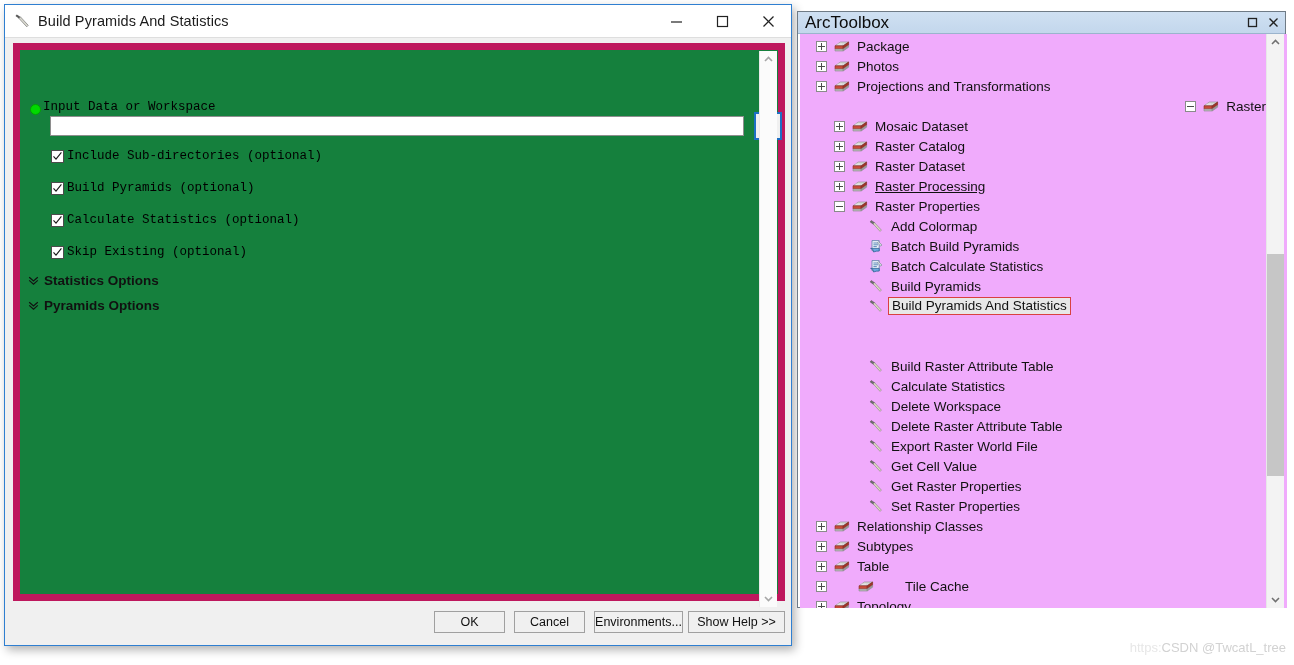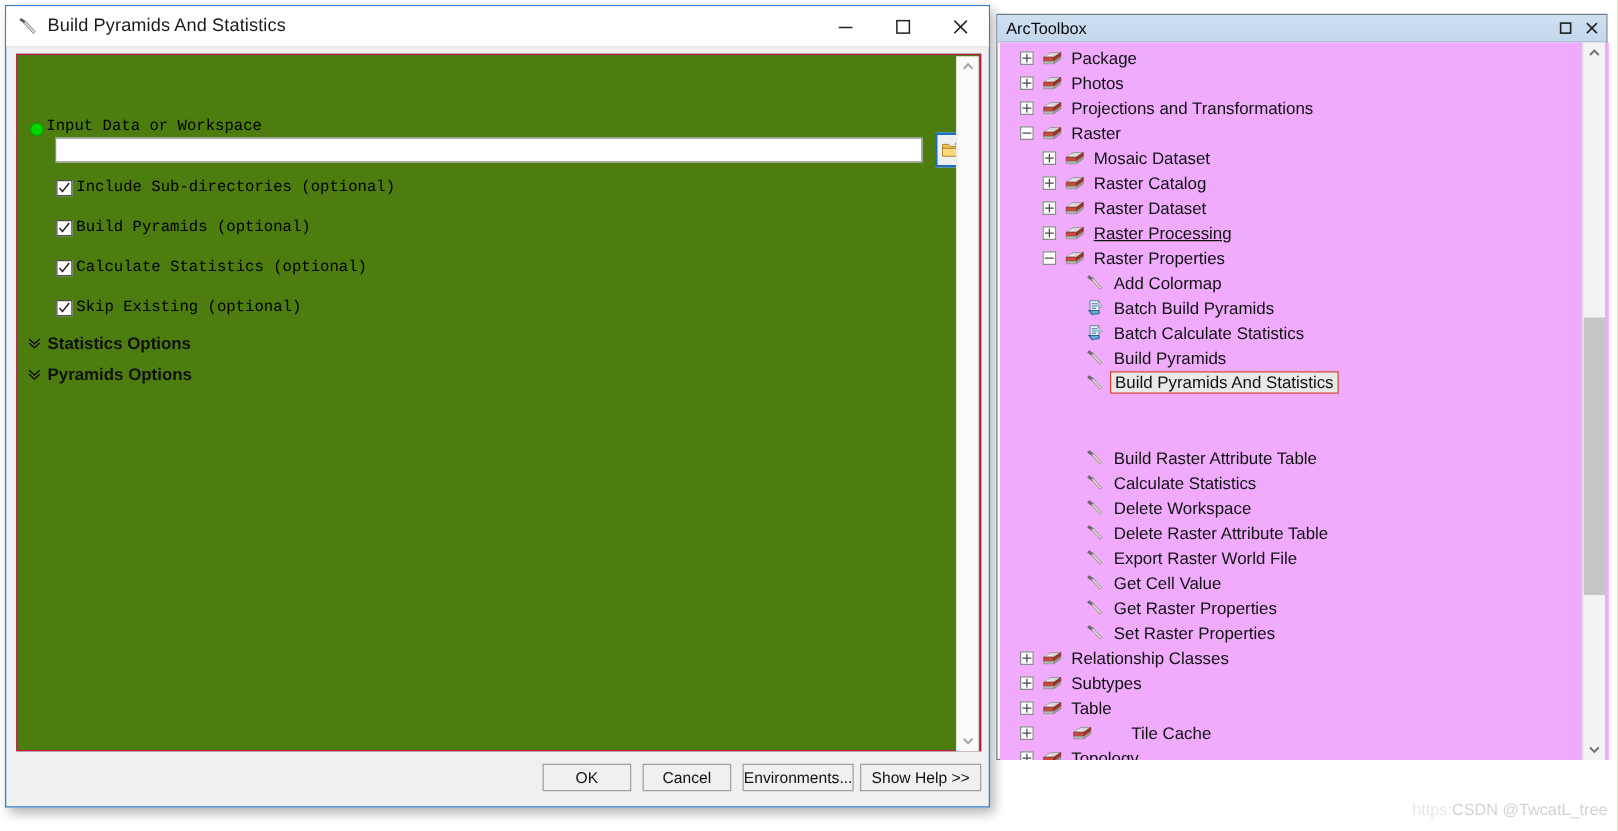--- a/index.html
+++ b/index.html
@@ -40,22 +40,22 @@
   .dlg-winbtn {
     width: 46px; height: 32px;
     display:flex; align-items:center; justify-content:center;
     font-size: 15px; color:#222;
   }
   .dlg-winbtn svg { display:block; }
 
   .dlg-body {
     position: absolute; left: 8px; top: 38px;
     width: 772px; height: 558px;
-    background: #4d7c0f;
-    border: 1px solid #be185d;
+    background: #15803d;
+    border: 7px solid #be185d;
     box-sizing: border-box;
   }
   .dlg-scroll-track {
     position: absolute; right: 1px; top: 1px;
     width: 17px; height: 556px;
     background: #fbfbfb;
     border-left: 1px solid #eaeaea;
   }
   .scroll-arrow {
     width: 17px; height: 17px;
@@ -145,21 +145,21 @@
   }
   .tbx-titlebar {
     position: relative;
     height: 21px;
     background: linear-gradient(to bottom,#cfe0f2 0%, #c3d7ec 100%);
     border-bottom: 1px solid #9bb4cd;
     display:flex; align-items:center;
   }
   .tbx-title {
     margin-left: 7px;
-    font-size: 13px; color:#0b0b0b;
+    font-size: 17px; color:#0b0b0b;
     font-family: "Liberation Sans", sans-serif;
     text-align: right;
   }
   .tbx-winbtns { position:absolute; right:5px; top:0; display:flex; align-items:center; height:21px; gap:8px; }
   .tbx-winbtn { display:flex; align-items:center; justify-content:center; width:13px; height:13px; color:#111; }
 
   .tbx-treewrap {
     position:absolute; left:2px; top:22px;
     width: 487px; height: 574px;
     background:#f0abfc;
@@ -409,21 +409,21 @@
                 <path d="M2 6.8 L7.4 3.0 L15.6 3.0 L10.2 6.8 Z" fill="#d6d6d6" stroke="#8b8b8b" stroke-width="0.6"></path>
                 <path d="M2 6.8 L10.2 6.8 L10.2 10.0 L2 10.0 Z" fill="#c94a3a" stroke="#8a2d22" stroke-width="0.6"></path>
                 <path d="M10.2 6.8 L15.6 3.0 L15.6 6.2 L10.2 10.0 Z" fill="#9e3529" stroke="#7a241b" stroke-width="0.6"></path>
                 <path d="M2 10.0 L10.2 10.0 L10.2 12.0 L2 12.0 Z" fill="#b8b8b8" stroke="#8b8b8b" stroke-width="0.6"></path>
                 <path d="M10.2 10.0 L15.6 6.2 L15.6 8.2 L10.2 12.0 Z" fill="#9b9b9b" stroke="#8b8b8b" stroke-width="0.6"></path>
                 <path d="M4.4 5.2 h4.6" stroke="#efefef" stroke-width="0.8"></path>
               </svg>
             </span>
             <span class="tlabel">Projections and Transformations</span>
           </div>
-          <div class="tnode" style="padding-left: 16px;">
+          <div class="tnode" style="padding-left: 16px; justify-content: flex-end;">
             <span class="expbox minus"></span>
             <span class="ticon">
               <svg width="17" height="15" viewBox="0 0 17 15">
                 <path d="M2 6.8 L7.4 3.0 L15.6 3.0 L10.2 6.8 Z" fill="#d6d6d6" stroke="#8b8b8b" stroke-width="0.6"></path>
                 <path d="M2 6.8 L10.2 6.8 L10.2 10.0 L2 10.0 Z" fill="#c94a3a" stroke="#8a2d22" stroke-width="0.6"></path>
                 <path d="M10.2 6.8 L15.6 3.0 L15.6 6.2 L10.2 10.0 Z" fill="#9e3529" stroke="#7a241b" stroke-width="0.6"></path>
                 <path d="M2 10.0 L10.2 10.0 L10.2 12.0 L2 12.0 Z" fill="#b8b8b8" stroke="#8b8b8b" stroke-width="0.6"></path>
                 <path d="M10.2 10.0 L15.6 6.2 L15.6 8.2 L10.2 12.0 Z" fill="#9b9b9b" stroke="#8b8b8b" stroke-width="0.6"></path>
                 <path d="M4.4 5.2 h4.6" stroke="#efefef" stroke-width="0.8"></path>
               </svg>

